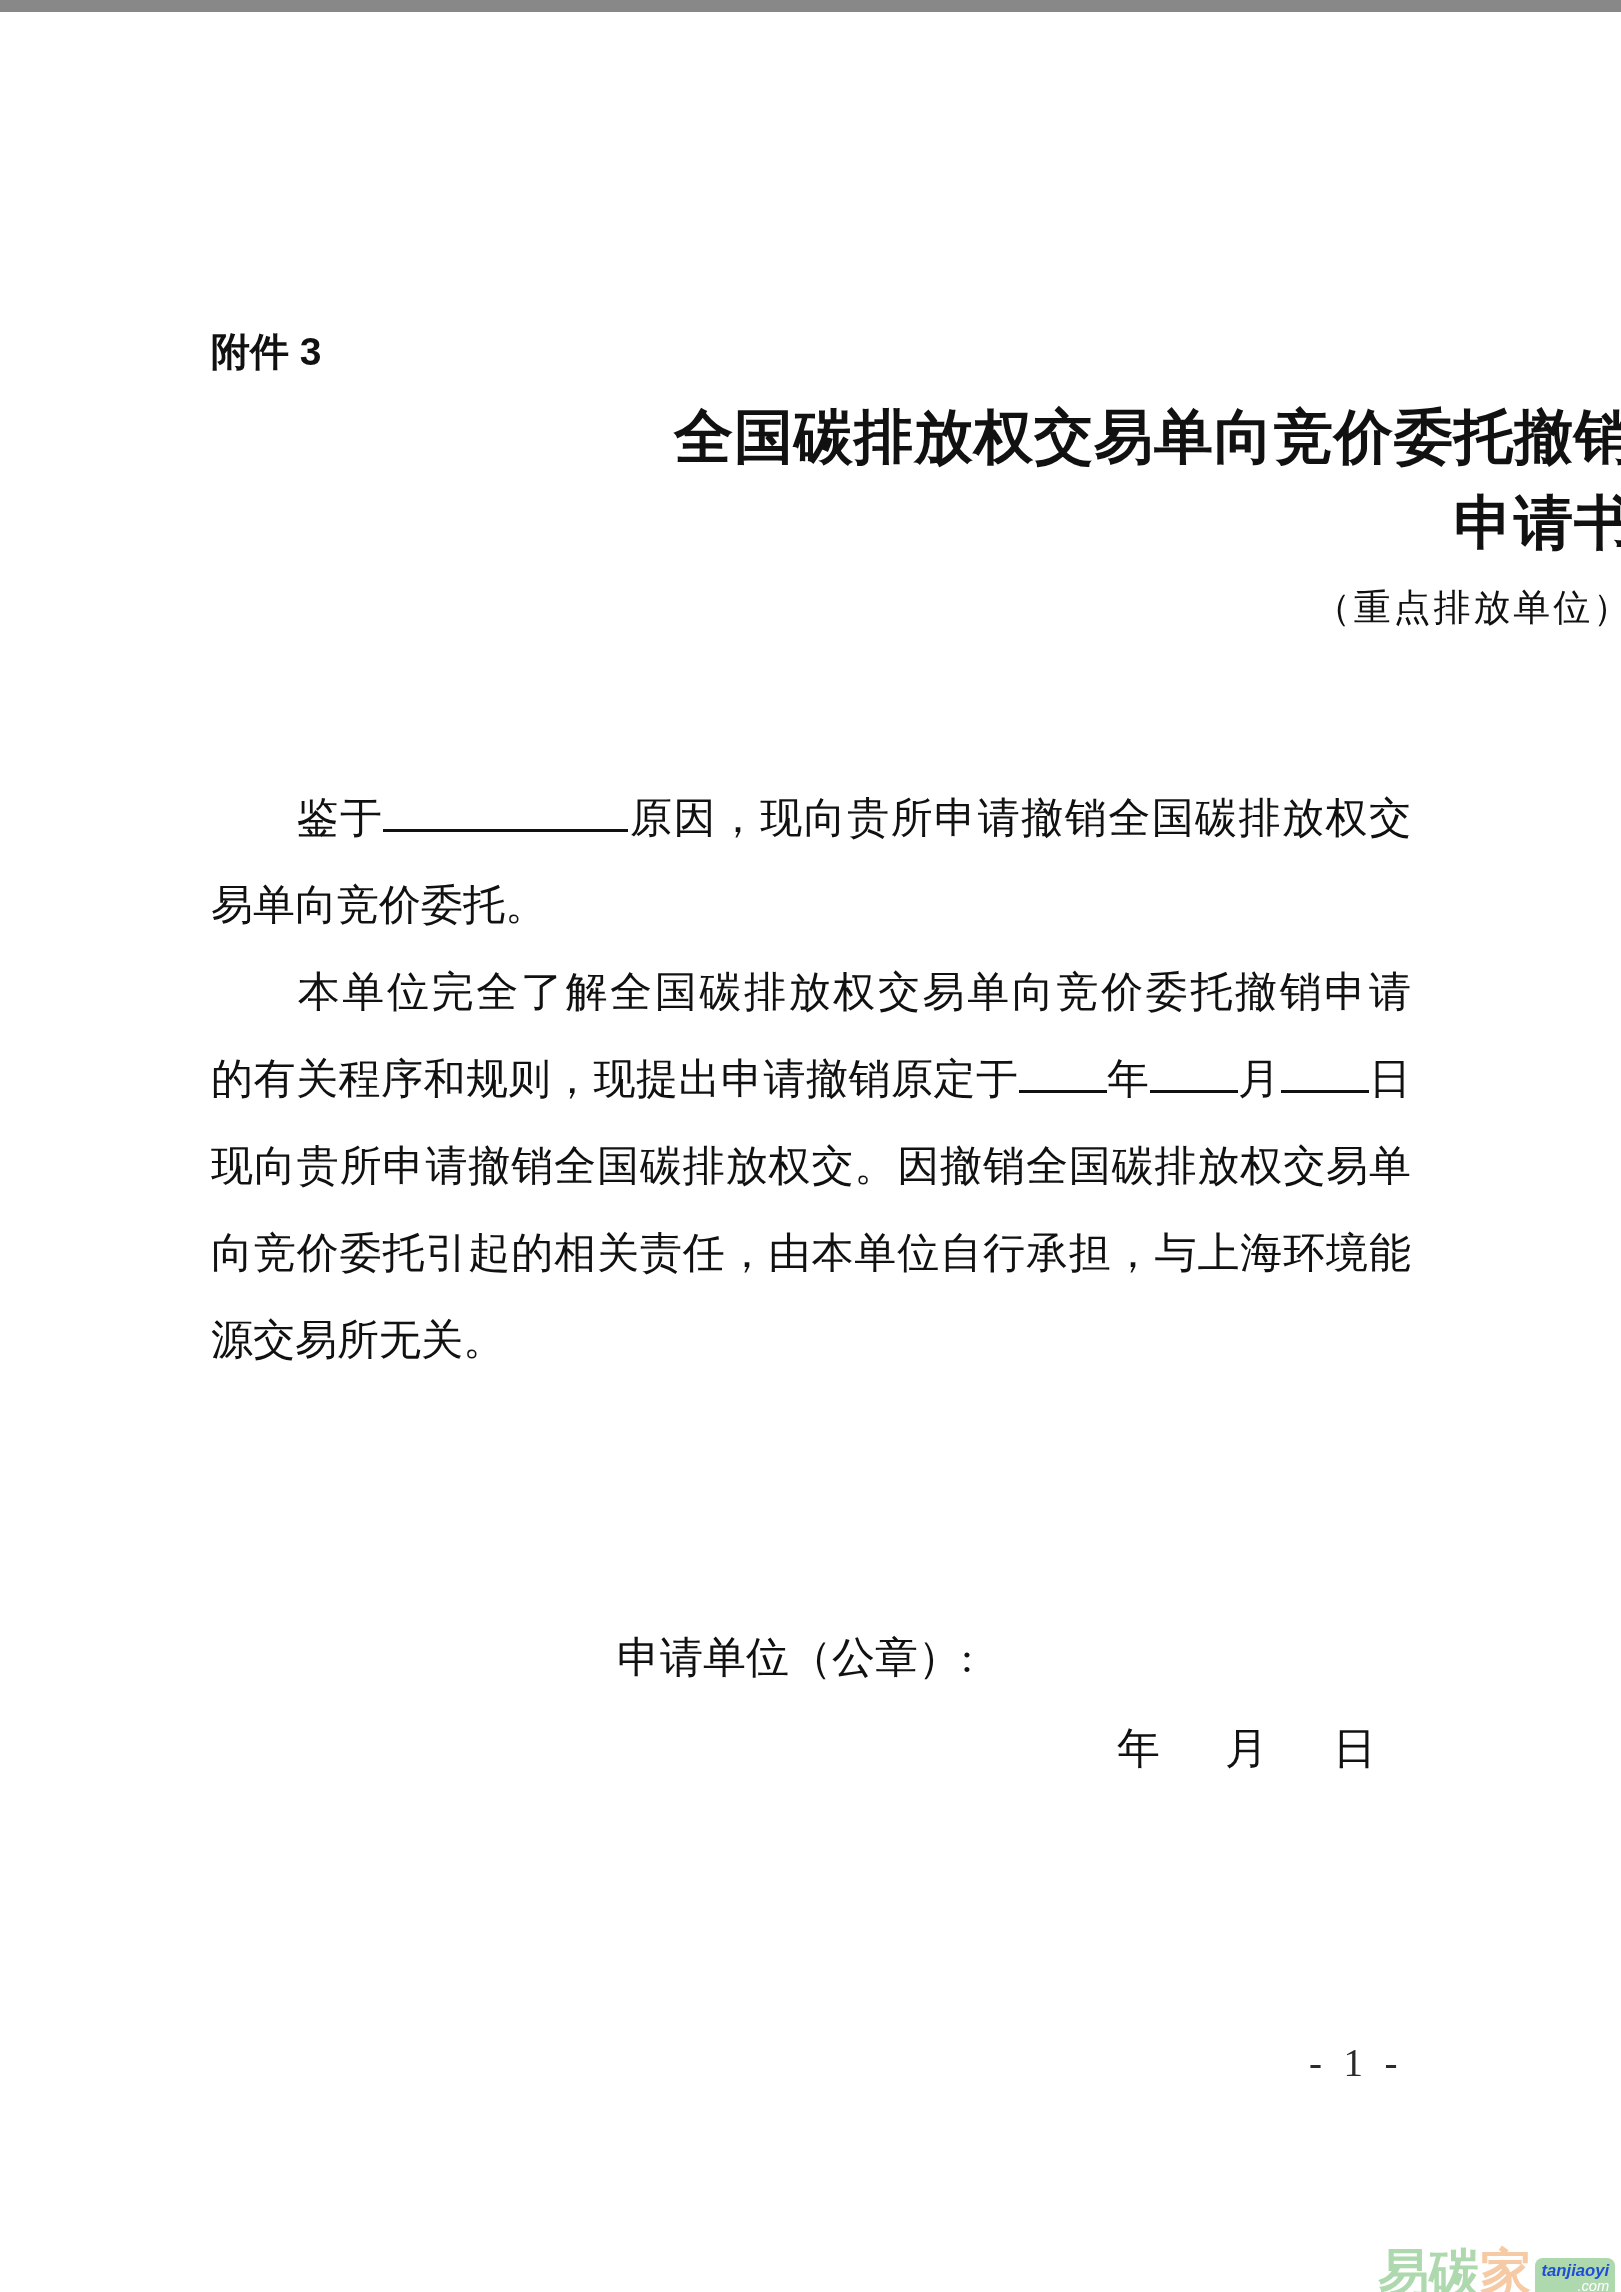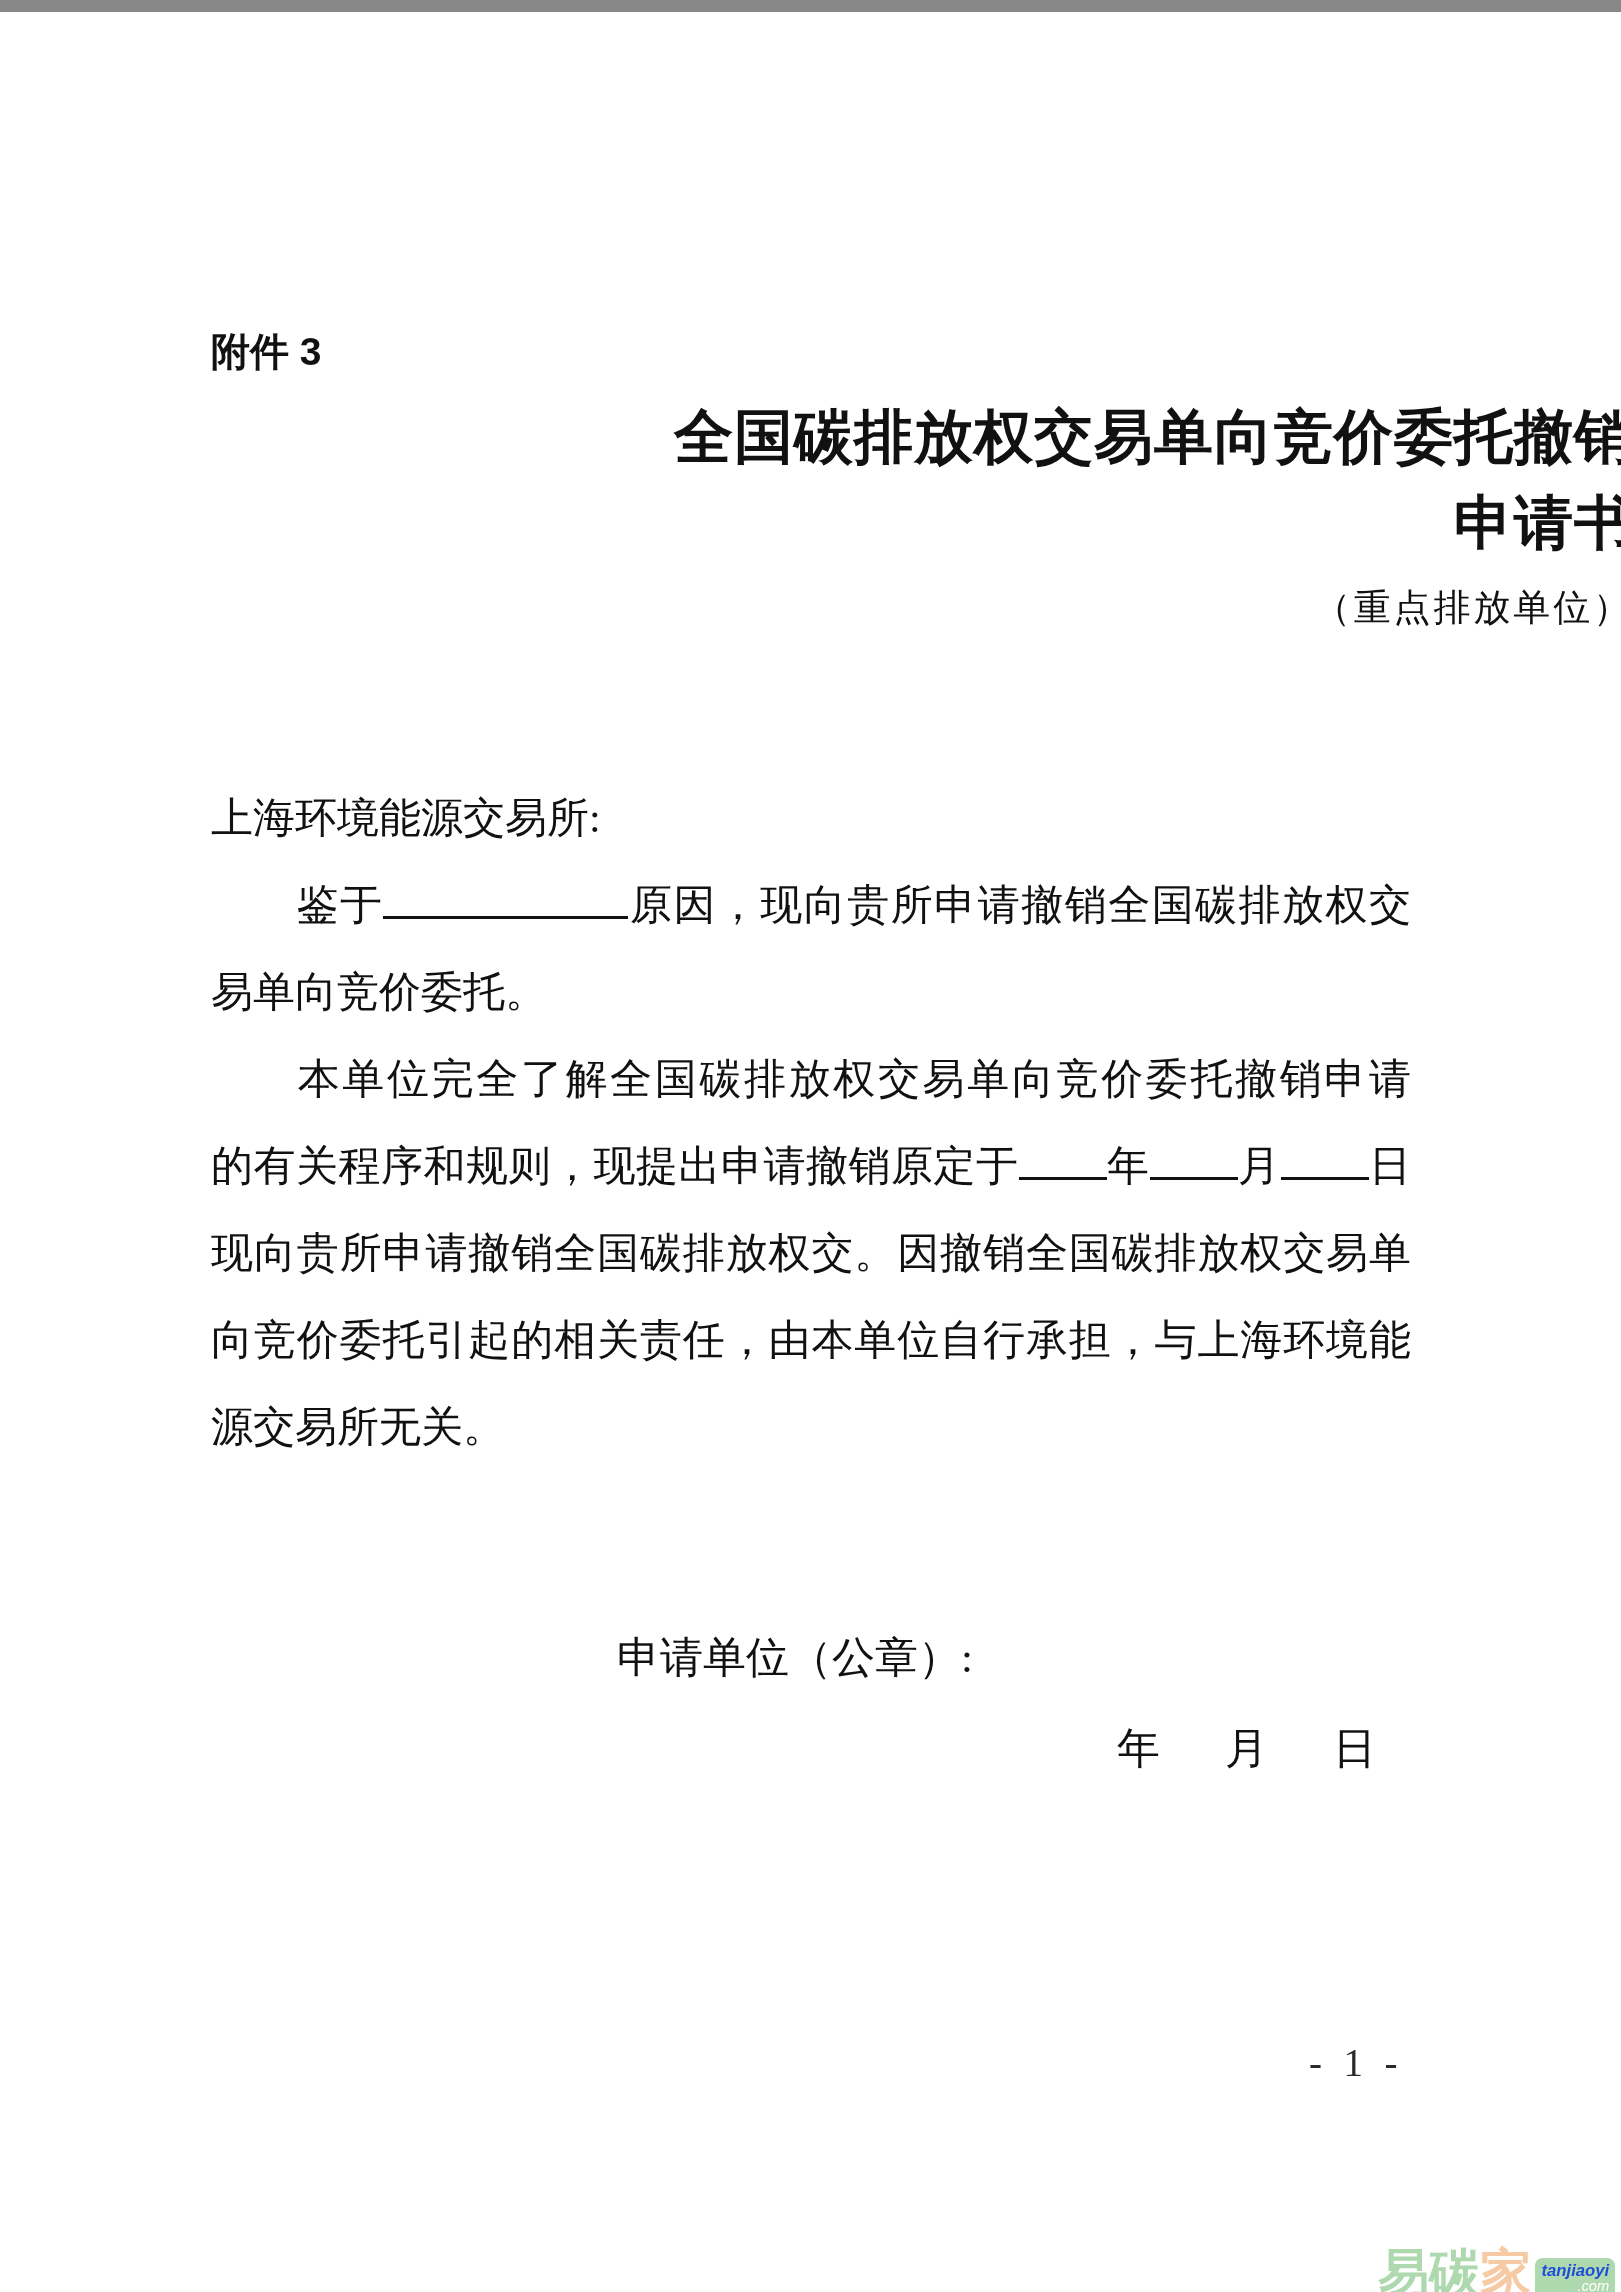--- a/index.html
+++ b/index.html
@@ -83,21 +83,20 @@
 <div class="page">
 
   <div class="attachment-label">附件 3</div>
 
   <div class="doc-title line1">全国碳排放权交易单向竞价委托撤销</div>
   <div class="doc-title line2">申请书</div>
 
   <div class="doc-subtitle">（重点排放单位）</div>
 
   <div class="body-flow" id="body-flow">
-      <div class="body-line"><span>上海环境能源交易所:</span></div>
       <div class="body-line just"><span class="blank-field" style="width: 84px;"></span><span>鉴于</span><span class="blank-field ul" style="width: 245px;"></span><span>原因，现向贵所申请撤销全国碳排放权交</span></div>
       <div class="body-line"><span>易单向竞价委托。</span></div>
       <div class="body-line just"><span class="blank-field" style="width: 84px;"></span><span>本单位完全了解全国碳排放权交易单向竞价委托撤销申请</span></div>
       <div class="body-line just"><span>的有关程序和规则，现提出申请撤销原定于</span><span class="blank-field ul" style="width: 88px;"></span><span>年</span><span class="blank-field ul" style="width: 88px;"></span><span>月</span><span class="blank-field ul" style="width: 88px;"></span><span>日</span></div>
       <div class="body-line just"><span>现向贵所申请撤销全国碳排放权交。因撤销全国碳排放权交易单</span></div>
       <div class="body-line just"><span>向竞价委托引起的相关责任，由本单位自行承担，与上海环境能</span></div>
       <div class="body-line"><span>源交易所无关。</span></div>
     </div>
 
   <div class="signature-unit">申请单位（公章）:</div>

